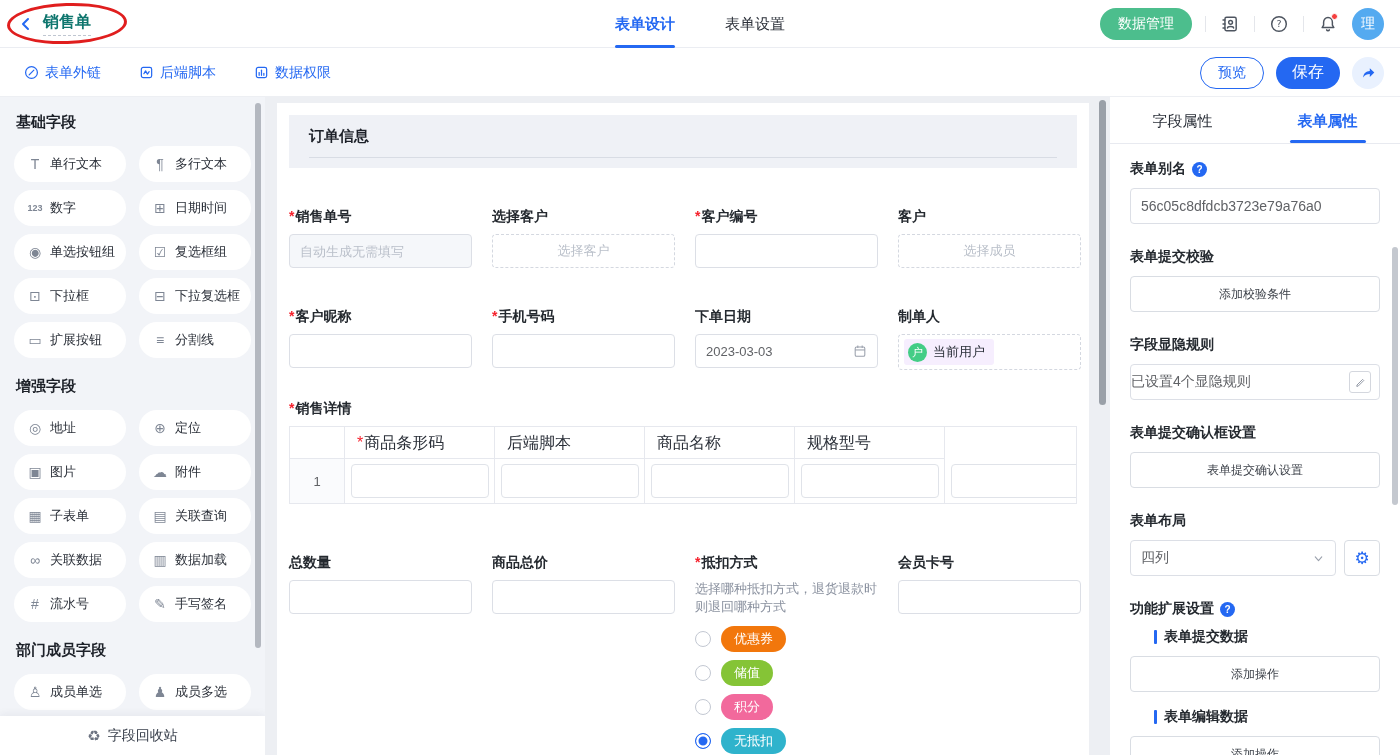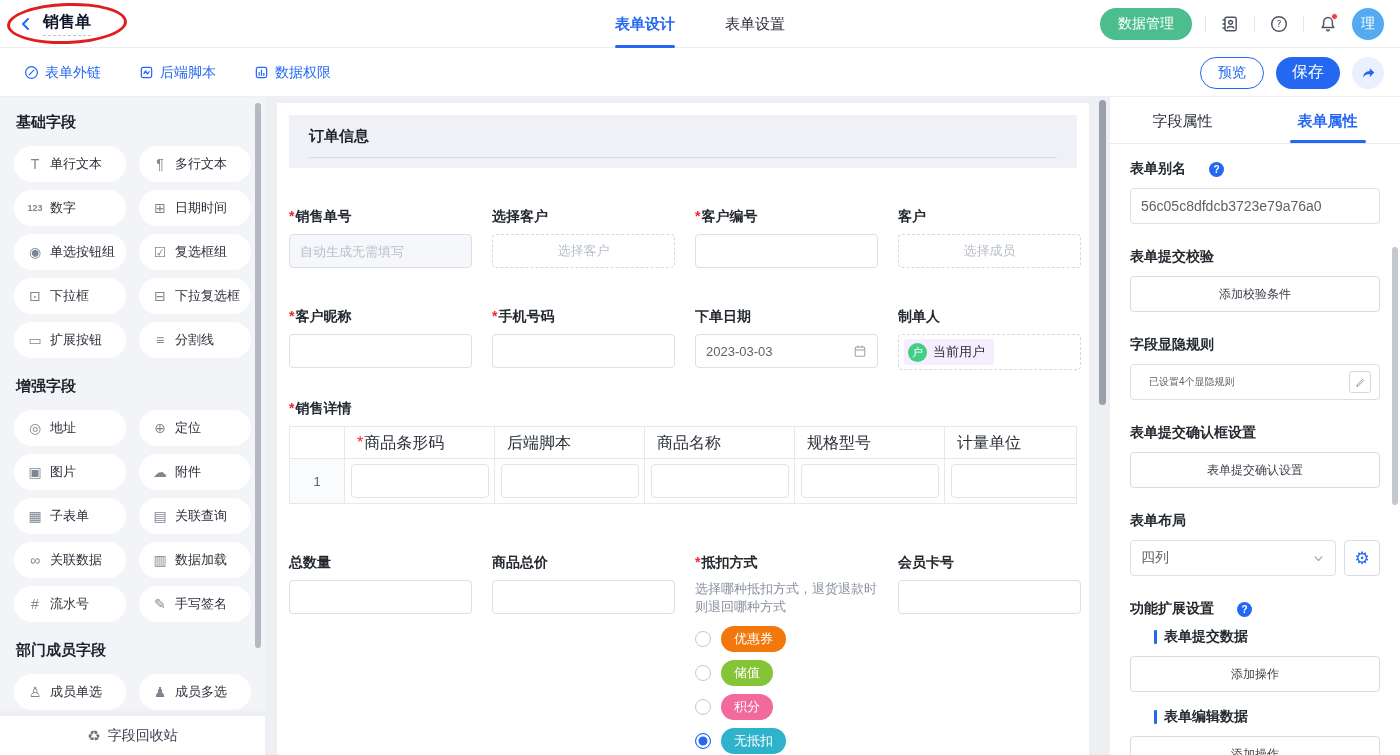--- a/index.html
+++ b/index.html
@@ -3,21 +3,21 @@
 <meta charset="utf-8">
 <style>
   * { margin:0; padding:0; box-sizing:border-box; }
   html,body { width:1400px; height:755px; overflow:hidden; }
   body { font-family:"Liberation Sans","DejaVu Sans",sans-serif; background:#fff; color:#1d2129; }
   .app { position:relative; width:1400px; height:755px; overflow:hidden; }
 
   
   .hdr { position:absolute; left:0; top:0; width:1400px; height:48px; background:#fff; border-bottom:1px solid #ebedf2; z-index:30; }
   .hdr-left { position:absolute; left:18px; top:0; height:48px; display:flex; align-items:center; gap:9px; }
-  .hdr-title { font-size:16px; font-weight:700; color:#0f172a; border-bottom:1px dashed #bfc6d1; padding-bottom:2px; }
+  .hdr-title { font-size:16px; font-weight:700; color:#0f766e; border-bottom:1px dashed #bfc6d1; padding-bottom:2px; }
   .annot { position:absolute; left:7px; top:3px; width:120px; height:41px; border:3px solid #e01e1e; border-radius:50%; transform:rotate(-2deg); pointer-events:none; z-index:40; }
   .hdr-tabs { position:absolute; left:50%; transform:translateX(-50%); top:0; height:48px; display:flex; gap:50px; }
   .htab { height:48px; line-height:48px; font-size:15px; color:#2a2f38; cursor:pointer; position:relative; }
   .htab.active { color:#2468f2; font-weight:600; }
   .htab.active::after { content:""; position:absolute; left:0; right:0; bottom:0; height:3px; background:#2468f2; border-radius:2px; }
   .hdr-right { position:absolute; right:16px; top:0; height:48px; display:flex; align-items:center; gap:13px; }
   .btn-green { height:32px; padding:0 18px; border-radius:16px; background:#4cbe8d; color:#fff; font-size:14px; border:none; display:flex; align-items:center; cursor:pointer; }
   .vdiv { width:1px; height:16px; background:#e4e6eb; }
   .hic { width:22px; height:22px; display:flex; align-items:center; justify-content:center; position:relative; cursor:pointer; }
   .hic svg { stroke:#4e5560; fill:none; stroke-width:1.3; stroke-linecap:round; stroke-linejoin:round; }
@@ -87,26 +87,26 @@
   .blabels { margin-top:24px; }
 
   
   .panel { position:absolute; left:1110px; top:97px; width:290px; bottom:0; background:#fff; overflow:hidden; }
   .ptabs { height:47px; border-bottom:1px solid #e8eaf0; display:flex; }
   .ptab { flex:1; text-align:center; line-height:47px; font-size:15px; color:#2a2f38; cursor:pointer; position:relative; }
   .ptab.active { color:#2468f2; font-weight:600; }
   .ptab.active::after { content:""; position:absolute; left:50%; transform:translateX(-50%); bottom:0; width:76px; height:3px; background:#2468f2; border-radius:2px; }
   .pbody { padding:16px 20px 0 20px; }
   .pgroup { margin-bottom:24px; }
-  .plabelrow { display:flex; align-items:center; gap:23px; margin-bottom:10px; }
+  .plabelrow { display:flex; align-items:center; gap:6px; margin-bottom:10px; }
   .plabel { font-size:14px; font-weight:600; color:#24292f; }
   .phelp { width:15px; height:15px; border-radius:50%; background:#2468f2; color:#fff; font-size:10px; font-weight:700; display:flex; align-items:center; justify-content:center; cursor:pointer; }
   .pinput { width:250px; height:36px; border:1px solid #dcdfe6; border-radius:4px; padding:0 10px; font-size:14px; color:#606266; font-family:inherit; outline:none; background:#fff; }
   .pbtn { width:250px; height:36px; border:1px solid #d9dde3; border-radius:4px; background:#fff; font-size:12px; color:#3a3f47; cursor:pointer; font-family:inherit; }
-  .peditbox { width:250px; height:36px; border:1px solid #dcdfe6; border-radius:4px; display:flex; align-items:center; padding:0 8px 0 18px; font-size:10px; color:#606266; }
+  .peditbox { width:250px; height:36px; border:1px solid #dcdfe6; border-radius:4px; display:flex; align-items:center; padding:0 8px 0 0; font-size:14px; color:#606266; }
   .peditbox .ptxt { flex:1; }
   .pedit { width:22px; height:22px; border:1px solid #d4d7de; border-radius:3px; display:flex; align-items:center; justify-content:center; cursor:pointer; }
   .pedit svg { stroke:#8a919f; fill:none; stroke-width:1.2; }
   .pselrow { display:flex; gap:8px; }
   .pselect { width:206px; height:36px; border:1px solid #dcdfe6; border-radius:4px; display:flex; align-items:center; padding:0 10px; font-size:14px; color:#606266; cursor:pointer; }
   .pselect .sv { flex:1; }
   .pselect svg { stroke:#9aa0ac; fill:none; stroke-width:1.4; stroke-linecap:round; stroke-linejoin:round; }
   .pgear { width:36px; height:36px; border:1px solid #d9dde3; border-radius:4px; background:#fff; color:#2468f2; font-size:17px; display:flex; align-items:center; justify-content:center; cursor:pointer; }
   .psub { display:flex; align-items:center; gap:7px; margin:0 0 10px 0;padding-left:24px; }
   .psub .bar { width:3px; height:14px; background:#2468f2; border-radius:1px; }
@@ -380,21 +380,20 @@
         </div>
 
         <div class="flabel req stlabel">销售详情</div>
         <div class="stable">
           <div class="st-hrow">
             <div class="st-hc idx"></div>
             <div class="st-hc req">商品条形码</div>
             <div class="st-hc">后端脚本</div>
             <div class="st-hc">商品名称</div>
             <div class="st-hc">规格型号</div>
-            <div class="st-hc">计量单位</div>
           </div>
           <div class="st-drow">
             <div class="st-dc idx">1</div>
             <div class="st-dc">
                 <input class="cinp" style="">
               </div>
             <div class="st-dc">
                 <input class="cinp" style="">
               </div>
             <div class="st-dc">

